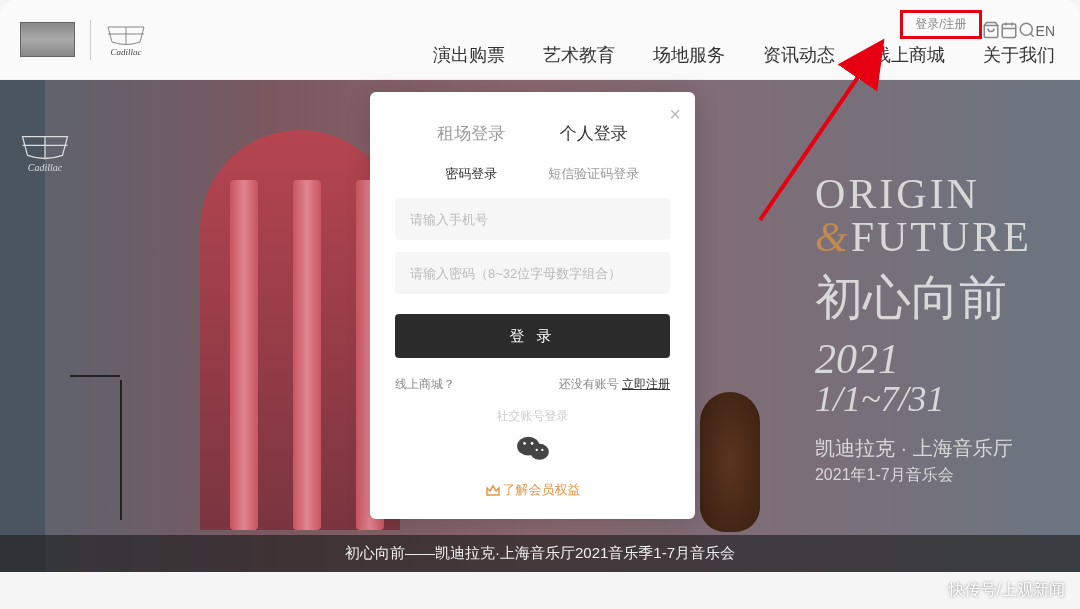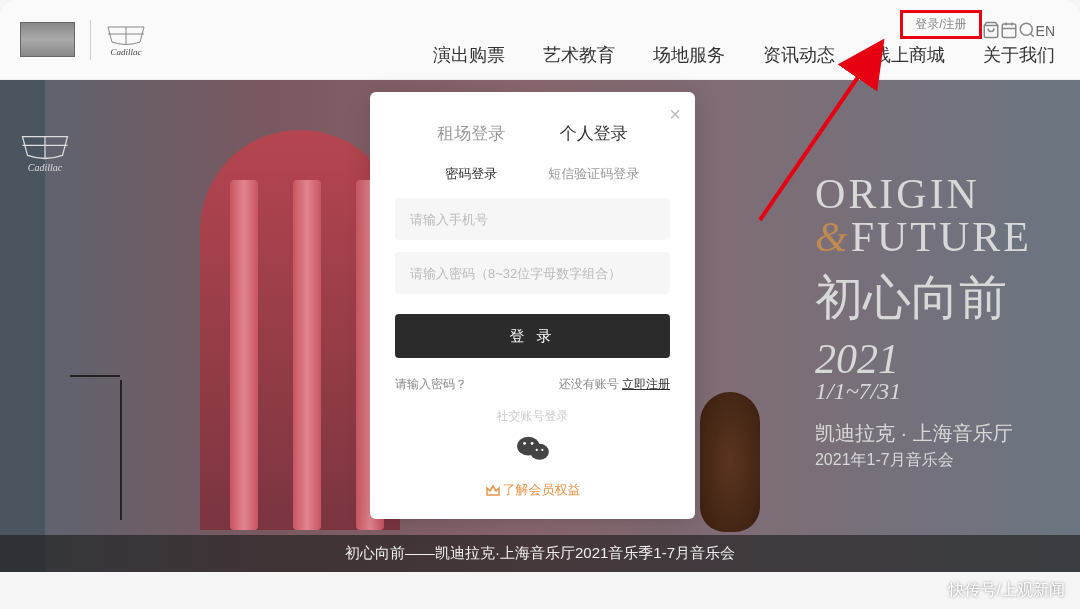--- a/index.html
+++ b/index.html
@@ -153,21 +153,21 @@
     .poster-text {
       position: absolute;
       right: 48px;
       top: 90px;
       color: #d8d8d8;
     }
     .poster-line1 { font-size: 42px; font-family: serif; letter-spacing: 3px; }
     .poster-line2 { font-size: 42px; font-family: serif; letter-spacing: 3px; margin-top: -5px; }
     .poster-chinese { font-size: 48px; margin-top: 5px; }
     .poster-year { font-size: 42px; font-family: serif; font-style: italic; margin-top: 5px; }
-    .poster-dates { font-size: 24px; font-family: serif; font-style: italic; margin-top: -5px; }
+    .poster-dates { font-size: 36px; font-family: serif; font-style: italic; margin-top: -5px; }
     .poster-sub1 { font-size: 20px; margin-top: 15px; }
     .poster-sub2 { font-size: 16px; margin-top: 3px; }
     .mic-stand {
       position: absolute;
       left: 120px;
       top: 300px;
       width: 2px;
       height: 140px;
       background: #222;
     }
@@ -404,21 +404,21 @@
     <div class="sub-tabs">
       <div class="sub-tab active">密码登录</div>
       <div class="sub-tab">短信验证码登录</div>
     </div>
     <div class="form-body">
       <input class="input-field" placeholder="请输入手机号" style="">
       <input class="input-field" type="password" placeholder="请输入密码（8~32位字母数字组合）" style="">
       <button class="login-btn">登 录</button>
     </div>
     <div class="form-links">
-      <span>请输入密码？</span>
+      <span>线上商城？</span>
       <span><span>还没有账号 </span><span class="register-link">立即注册</span></span>
     </div>
     <div class="social-label">社交账号登录</div>
     <div class="wechat-icon">
       <svg class="wechat-svg" viewBox="0 0 36 30">
         <ellipse cx="13" cy="12" rx="12" ry="10" fill="#444"></ellipse>
         <ellipse cx="25" cy="18" rx="10" ry="8.5" fill="#444"></ellipse>
         <circle cx="9" cy="9" r="1.5" fill="#fff"></circle>
         <circle cx="17" cy="9" r="1.5" fill="#fff"></circle>
         <circle cx="22" cy="16" r="1.2" fill="#fff"></circle>

